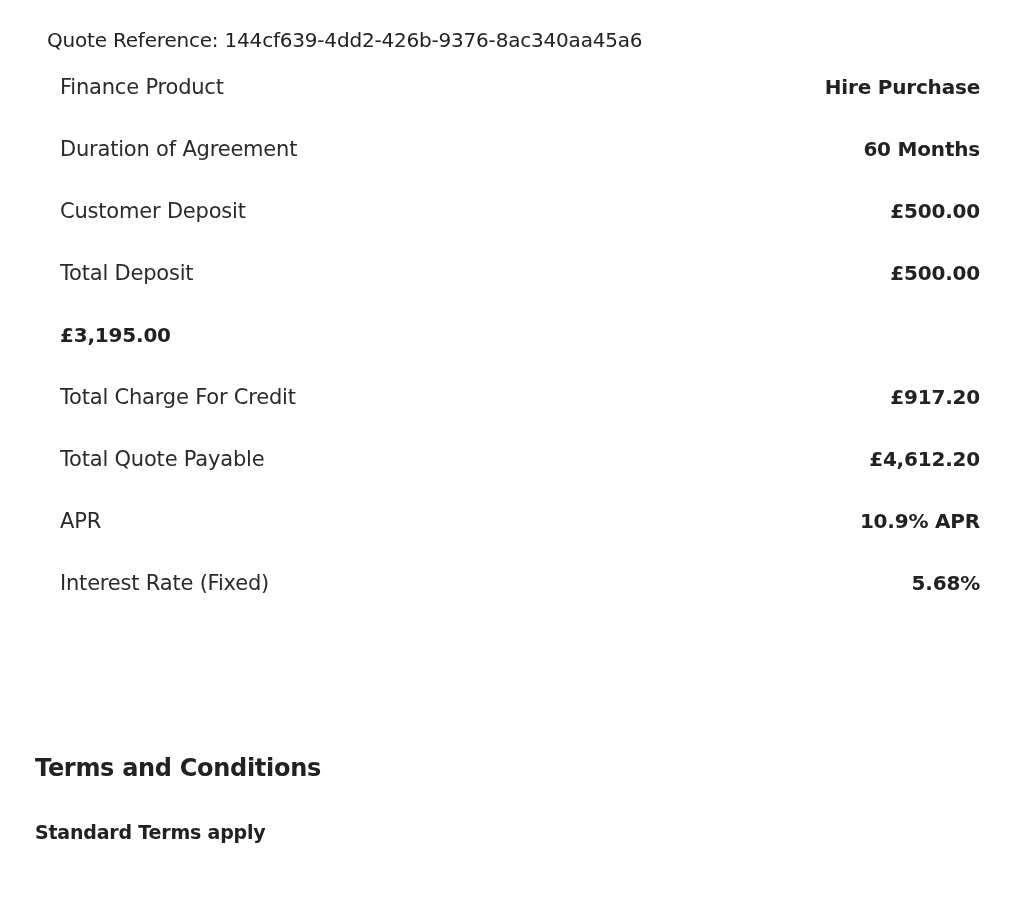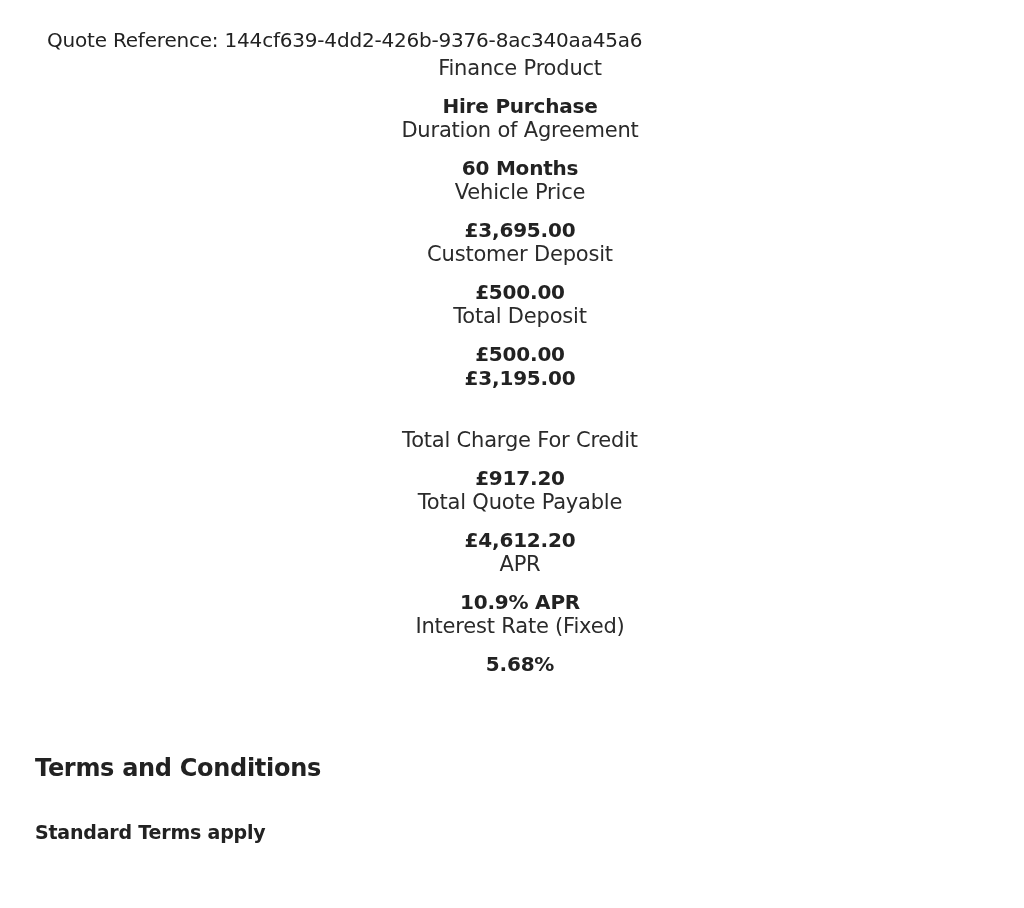--- a/index.html
+++ b/index.html
@@ -27,21 +27,20 @@
       position: absolute;
       left: 60px;
       top: 56px;
       width: 920px;
     }
     .row {
       display: flex;
       justify-content: space-between;
       align-items: center;
       height: 62px;
-      flex-direction: column;
     }
     .row .label {
       font-size: 21px;
       color: #2a2a2a;
       letter-spacing: -0.2px;
     }
     .row .value {
       font-size: 20px;
       font-weight: bold;
       color: #222222;
@@ -75,24 +74,20 @@
 <div class="rows">
   <div class="row">
     <span class="label">Finance Product</span>
     <span class="value">Hire Purchase</span>
   </div>
   <div class="row">
     <span class="label">Duration of Agreement</span>
     <span class="value">60 Months</span>
   </div>
   <div class="row">
-    <span class="label">Vehicle Price</span>
-    <span class="value">£3,695.00</span>
-  </div>
-  <div class="row">
     <span class="label">Customer Deposit</span>
     <span class="value">£500.00</span>
   </div>
   <div class="row">
     <span class="label">Total Deposit</span>
     <span class="value">£500.00</span>
   </div>
   <div class="row">
     <span class="value">£3,195.00</span>
   </div>

